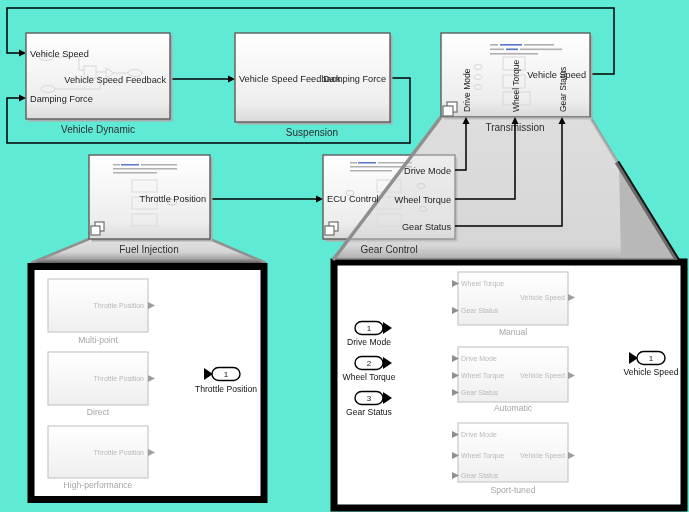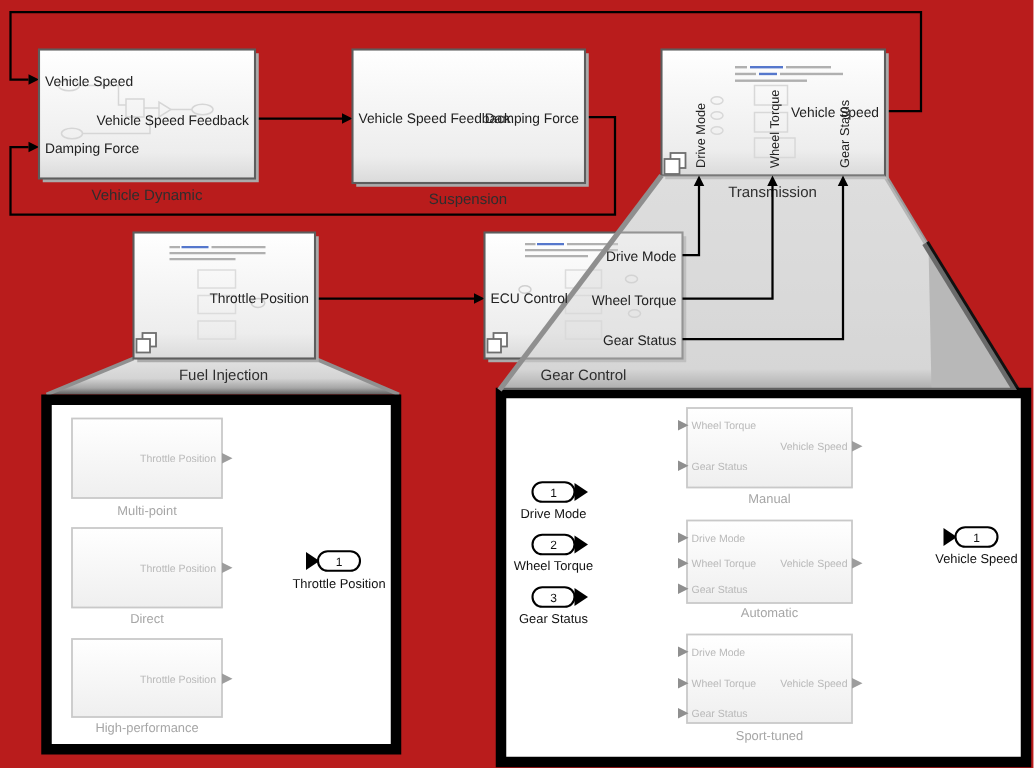--- a/index.html
+++ b/index.html
@@ -1,16 +1,16 @@
 <!DOCTYPE html>
 <html><head>
 <meta charset="utf-8">
 <style>
   html,body{margin:0;padding:0;background:#ffffff;}
-  .stage{position:relative;width:689px;height:512px;background:#b91c1c;overflow:hidden;
+  .stage{position:relative;width:689px;height:512px;background:#5eead4;overflow:hidden;
          font-family:"Liberation Sans", sans-serif;text-decoration:underline;}
   svg text{font-family:"Liberation Sans", sans-serif;}
   .blk-label{fill:#2e2e2e;font-size:10px;}
   .port-label{fill:#222222;font-size:9.2px;}
   .rot-label{fill:#222222;font-size:8.5px;}
   .gray-port{fill:#b9b9b9;font-size:7px;}
   .gray-label{fill:#a6a6a6;font-size:8.6px;}
   .pill-num{fill:#111;font-size:8px;}
   .io-label{fill:#111;font-size:8.6px;}
 </style>

